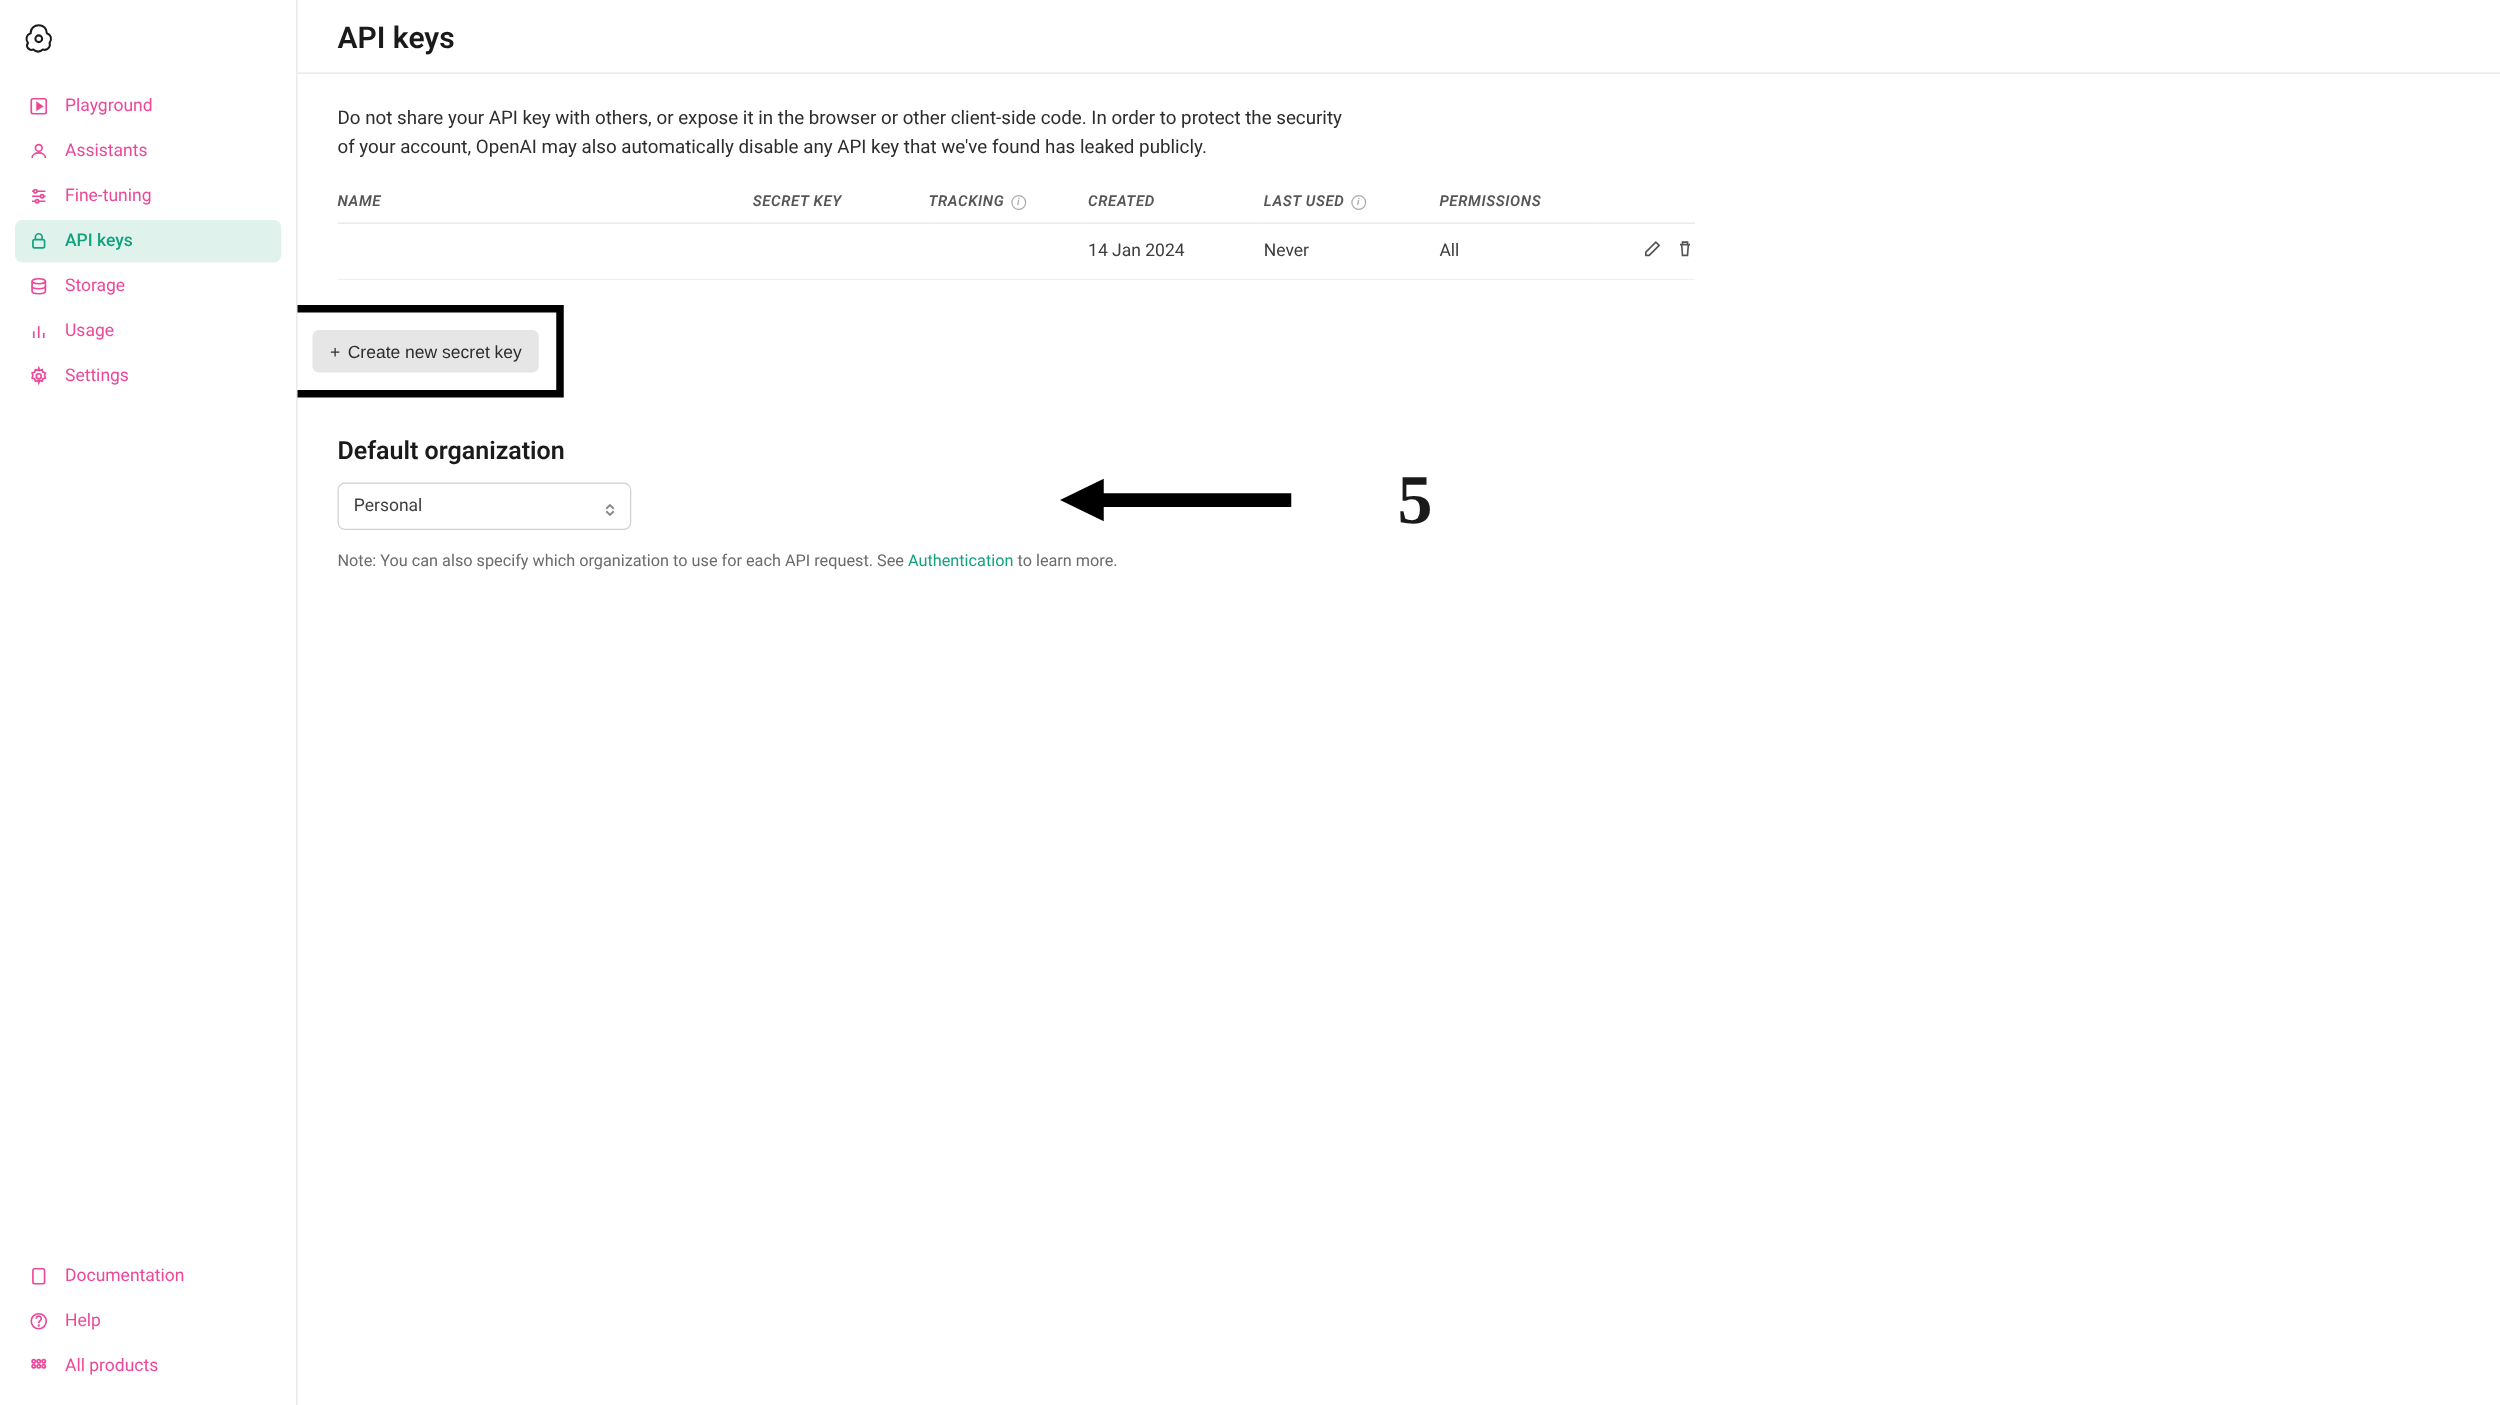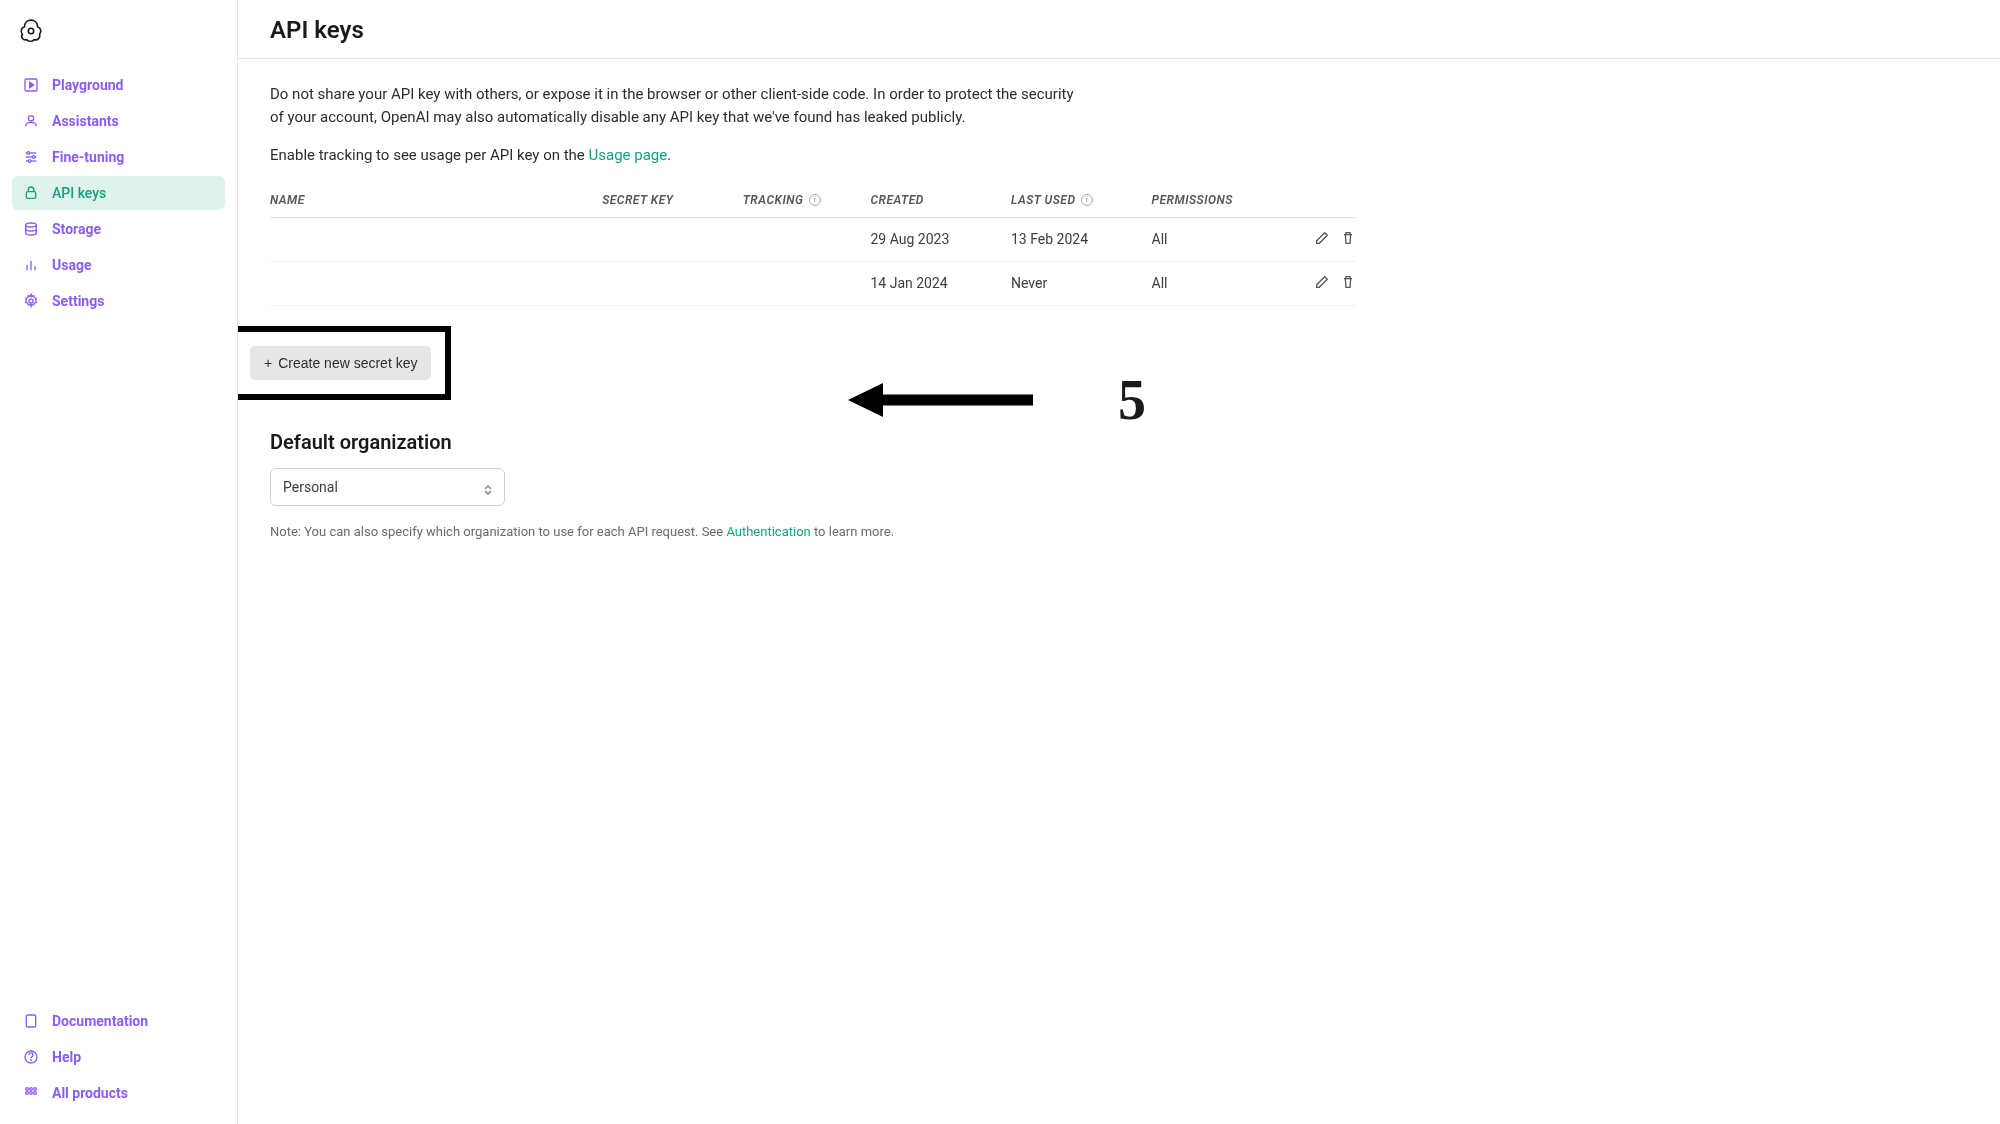--- a/index.html
+++ b/index.html
@@ -30,23 +30,22 @@
       flex-direction: column;
       gap: 2px;
     }
     .nav-item {
       display: flex;
       align-items: center;
       gap: 12px;
       padding: 8px 10px;
       border-radius: 6px;
       font-size: 14px;
-      color: #8b5cf6;
+      color: #ec4899;
       cursor: pointer;
-      font-weight: bold;
     }
     .nav-item.active {
       background: #e0f2ec;
       color: #10a37f;
       font-weight: 500;
     }
     .nav-item .icon {
       width: 18px;
       height: 18px;
       display: flex;
@@ -338,57 +337,36 @@
 </aside>
 
 <main class="main">
   <div class="page-header">
     <h1 class="page-title">API keys</h1>
   </div>
 
   <div class="content">
     <div class="description">
       <p style="max-width:820px">Do not share your API key with others, or expose it in the browser or other client-side code. In order to protect the security of your account, OpenAI may also automatically disable any API key that we've found has leaked publicly.</p>
-      <p>
-        <span>Enable tracking to see usage per API key on the </span><a href="#">Usage page</a><span>.</span>
-      </p>
     </div>
 
     <div class="table-wrap">
       <table>
         <thead>
           <tr>
             <th class="col-name">NAME</th>
             <th class="col-secret">SECRET KEY</th>
             <th class="col-tracking"><span>TRACKING</span> <span class="info-icon">i</span></th>
             <th class="col-created">CREATED</th>
             <th class="col-lastused"><span>LAST USED</span> <span class="info-icon">i</span></th>
             <th class="col-perm">PERMISSIONS</th>
             <th class="col-actions"></th>
           </tr>
         </thead>
         <tbody>
-          <tr>
-            <td></td>
-            <td></td>
-            <td></td>
-            <td>29 Aug 2023</td>
-            <td>13 Feb 2024</td>
-            <td>All</td>
-            <td class="col-actions">
-              <div class="row-actions">
-                <span><svg width="16" height="16" viewBox="0 0 24 24" fill="none" stroke-width="2">
-                      <path d="M4 20h4L20 8l-4-4L4 16v4z"></path>
-                    </svg></span>
-                <span><svg width="16" height="16" viewBox="0 0 24 24" fill="none" stroke-width="2">
-                      <path d="M6 7h12M9 7V4h6v3M8 7l1 13h6l1-13"></path>
-                    </svg></span>
-              </div>
-            </td>
-          </tr>
           <tr>
             <td></td>
             <td></td>
             <td></td>
             <td>14 Jan 2024</td>
             <td>Never</td>
             <td>All</td>
             <td class="col-actions">
               <div class="row-actions">
                 <span><svg width="16" height="16" viewBox="0 0 24 24" fill="none" stroke-width="2">

